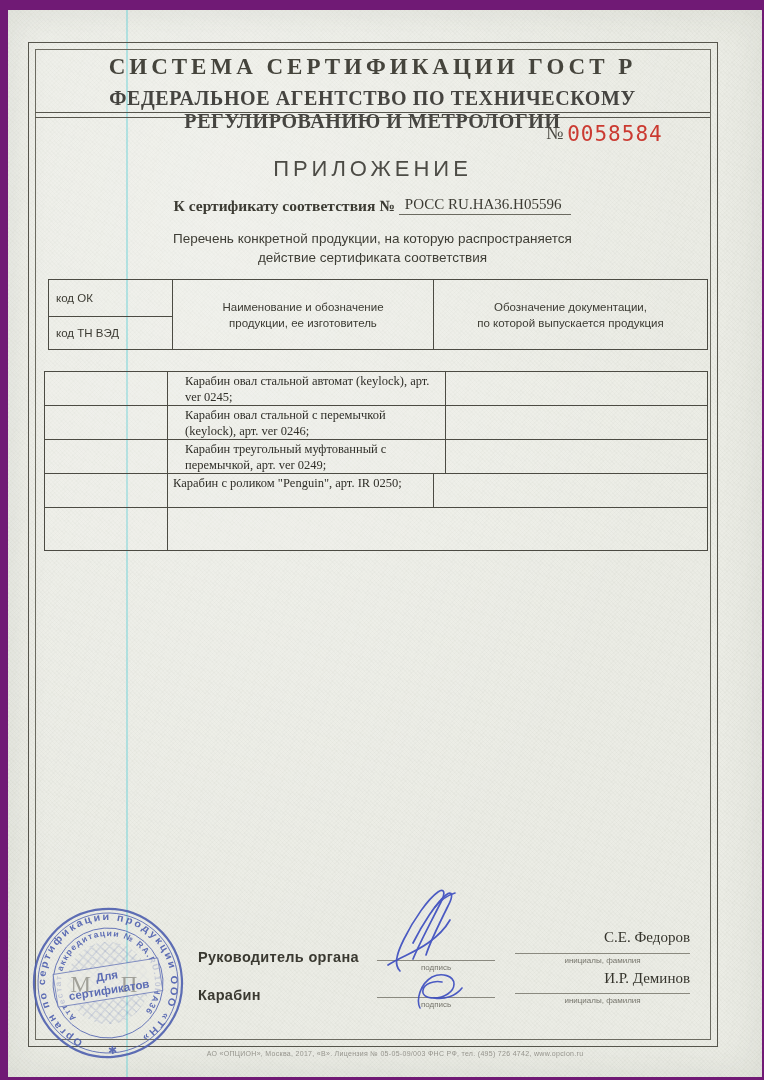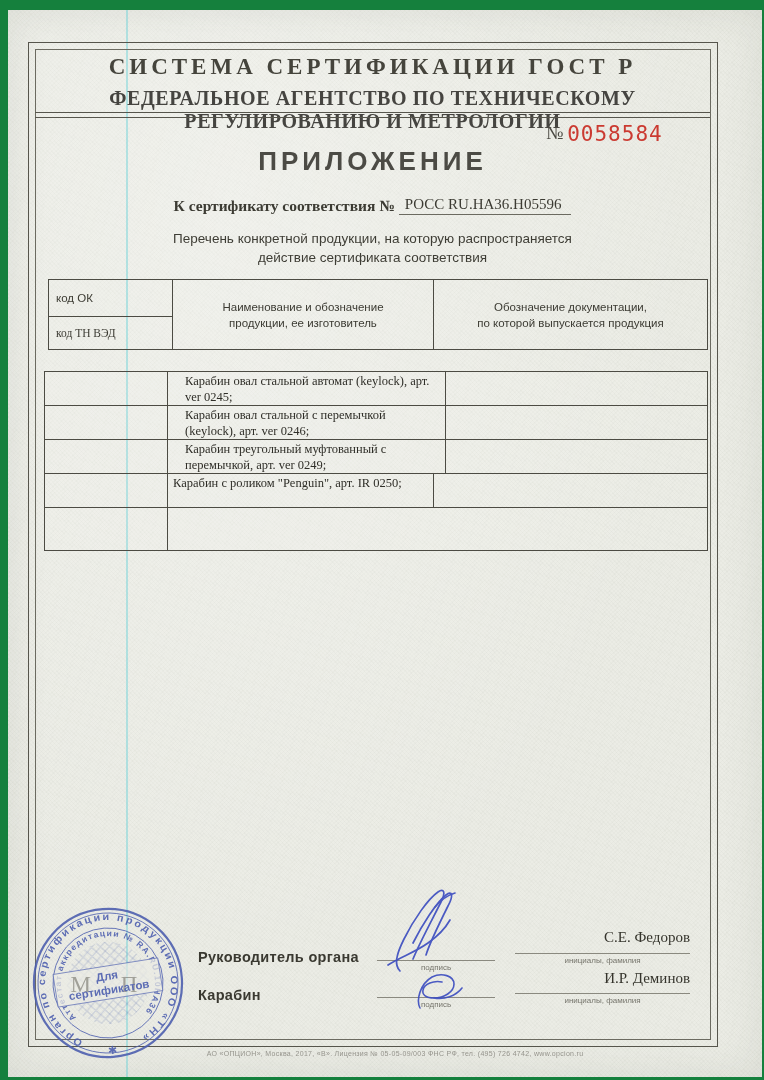--- a/index.html
+++ b/index.html
@@ -1,45 +1,45 @@
 <!DOCTYPE html>
 <html lang="ru"><head>
 <meta charset="utf-8">
 <style>
   html,body{margin:0;padding:0;}
   body{width:764px;height:1080px;background:#ffffff;font-family:"Liberation Serif",serif;overflow:hidden;}
-  .screenshot{position:relative;width:764px;height:1080px;background:#15803d;}
+  .screenshot{position:relative;width:764px;height:1080px;background:#701a75;}
   .paper{position:absolute;top:10px;left:8px;right:2px;bottom:3px;
     background:
       radial-gradient(ellipse at 30% 18%, rgba(255,255,255,.30), transparent 62%),
       repeating-linear-gradient(47deg, rgba(115,122,105,.035) 0 1px, transparent 1px 3px),
       repeating-linear-gradient(-43deg, rgba(115,122,105,.03) 0 1px, transparent 1px 3px),
       #ebece5;
     box-shadow:inset 0 0 40px rgba(90,95,80,.12);}
   .cyan-line{position:absolute;left:118px;top:0;bottom:0;width:2px;background:rgba(104,208,216,.45);}
   .frame-outer{position:absolute;left:20px;top:32px;width:688px;height:1003px;border:1.6px solid #56554c;}
   .frame-inner{position:absolute;left:27px;top:39px;width:674px;height:989px;border:1px solid #6b6a60;}
   .abs{position:absolute;}
   .ctr{left:27px;width:675px;text-align:center;}
   .sys-title{top:44px;font-family:"Liberation Serif",serif;font-weight:bold;font-size:23px;letter-spacing:4px;color:#45443c;}
   .agency{top:77px;font-family:"Liberation Serif",serif;font-weight:bold;font-size:20px;letter-spacing:.6px;color:#454440;}
   .hdr-sep{left:27px;top:102px;width:675px;height:4px;border-top:1px solid #56554c;border-bottom:1px solid #56554c;}
   .blank-no{top:112px;left:538px;white-space:nowrap;}
   .blank-no .pre{font-size:18px;color:#4a4942;font-family:"Liberation Serif",serif;vertical-align:2px;}
   .blank-no .val{font-family:"DejaVu Sans Mono",monospace;font-size:21px;font-weight:500;color:#cb3a31;letter-spacing:1px;}
-  .doc-title{top:136px;font-family:"Liberation Sans",sans-serif;font-weight:bold;font-size:26px;letter-spacing:4px;color:#4c4b45;}
+  .doc-title{top:146px;font-family:"Liberation Sans",sans-serif;font-weight:normal;font-size:22px;letter-spacing:4px;color:#4c4b45;}
   .cert-line{top:186px;left:27px;width:675px;display:flex;justify-content:center;align-items:flex-end;gap:4px;}
   .cert-line .lbl{font-family:"Liberation Serif",serif;font-weight:bold;font-size:15.5px;color:#3c3b33;}
   .cert-line .num{font-family:"Liberation Serif",serif;font-size:15px;color:#3c3b33;border-bottom:1px solid #6b6a60;padding:0 10px 1px 6px;}
   .scope{top:219px;font-family:"Liberation Sans",sans-serif;font-weight:normal;font-size:13.5px;line-height:19px;color:#3e3d35;white-space:pre-line;}
   
   .htable{left:40px;top:269px;width:660px;height:71px;border:1px solid #4c4b43;display:grid;grid-template-columns:124px 261px 273px;font-family:"Liberation Sans",sans-serif;font-size:11.5px;color:#3c3b33;box-sizing:border-box;}
   .htable .c1{border-right:1px solid #4c4b43;display:flex;flex-direction:column;}
   .htable .c1 .t{height:37px;border-bottom:1px solid #4c4b43;display:flex;align-items:center;padding-left:7px;box-sizing:border-box;}
-  .htable .c1 .b{flex:1;display:flex;align-items:center;padding-left:7px;font-family:Liberation Serif, serif;}
+  .htable .c1 .b{flex:1;display:flex;align-items:center;padding-left:7px;}
   .htable .c2{border-right:1px solid #4c4b43;display:flex;align-items:center;justify-content:center;text-align:center;white-space:pre-line;line-height:16px;}
   .htable .c3{display:flex;align-items:center;justify-content:center;text-align:center;white-space:pre-line;line-height:16px;}
   
   .btable{left:36px;top:361px;width:664px;border:1px solid #4c4b43;box-sizing:border-box;background:rgba(255,255,255,.06);}
   .btable .row{display:grid;grid-template-columns:123px 266px 273px;border-bottom:1px solid #4c4b43;}
   .btable .row:last-child{border-bottom:none;}
   .btable .cell{border-right:1px solid #4c4b43;}
   .btable .cell:last-child{border-right:none;}
   .btable .prod{font-family:"Liberation Serif",serif;font-size:12.5px;line-height:16px;color:#2f2e28;padding:1px 2px 0 5px;white-space:pre-line;}
   .h34{height:33px;gap:12px;} .h33{height:33px;} .h43{height:42px;}

